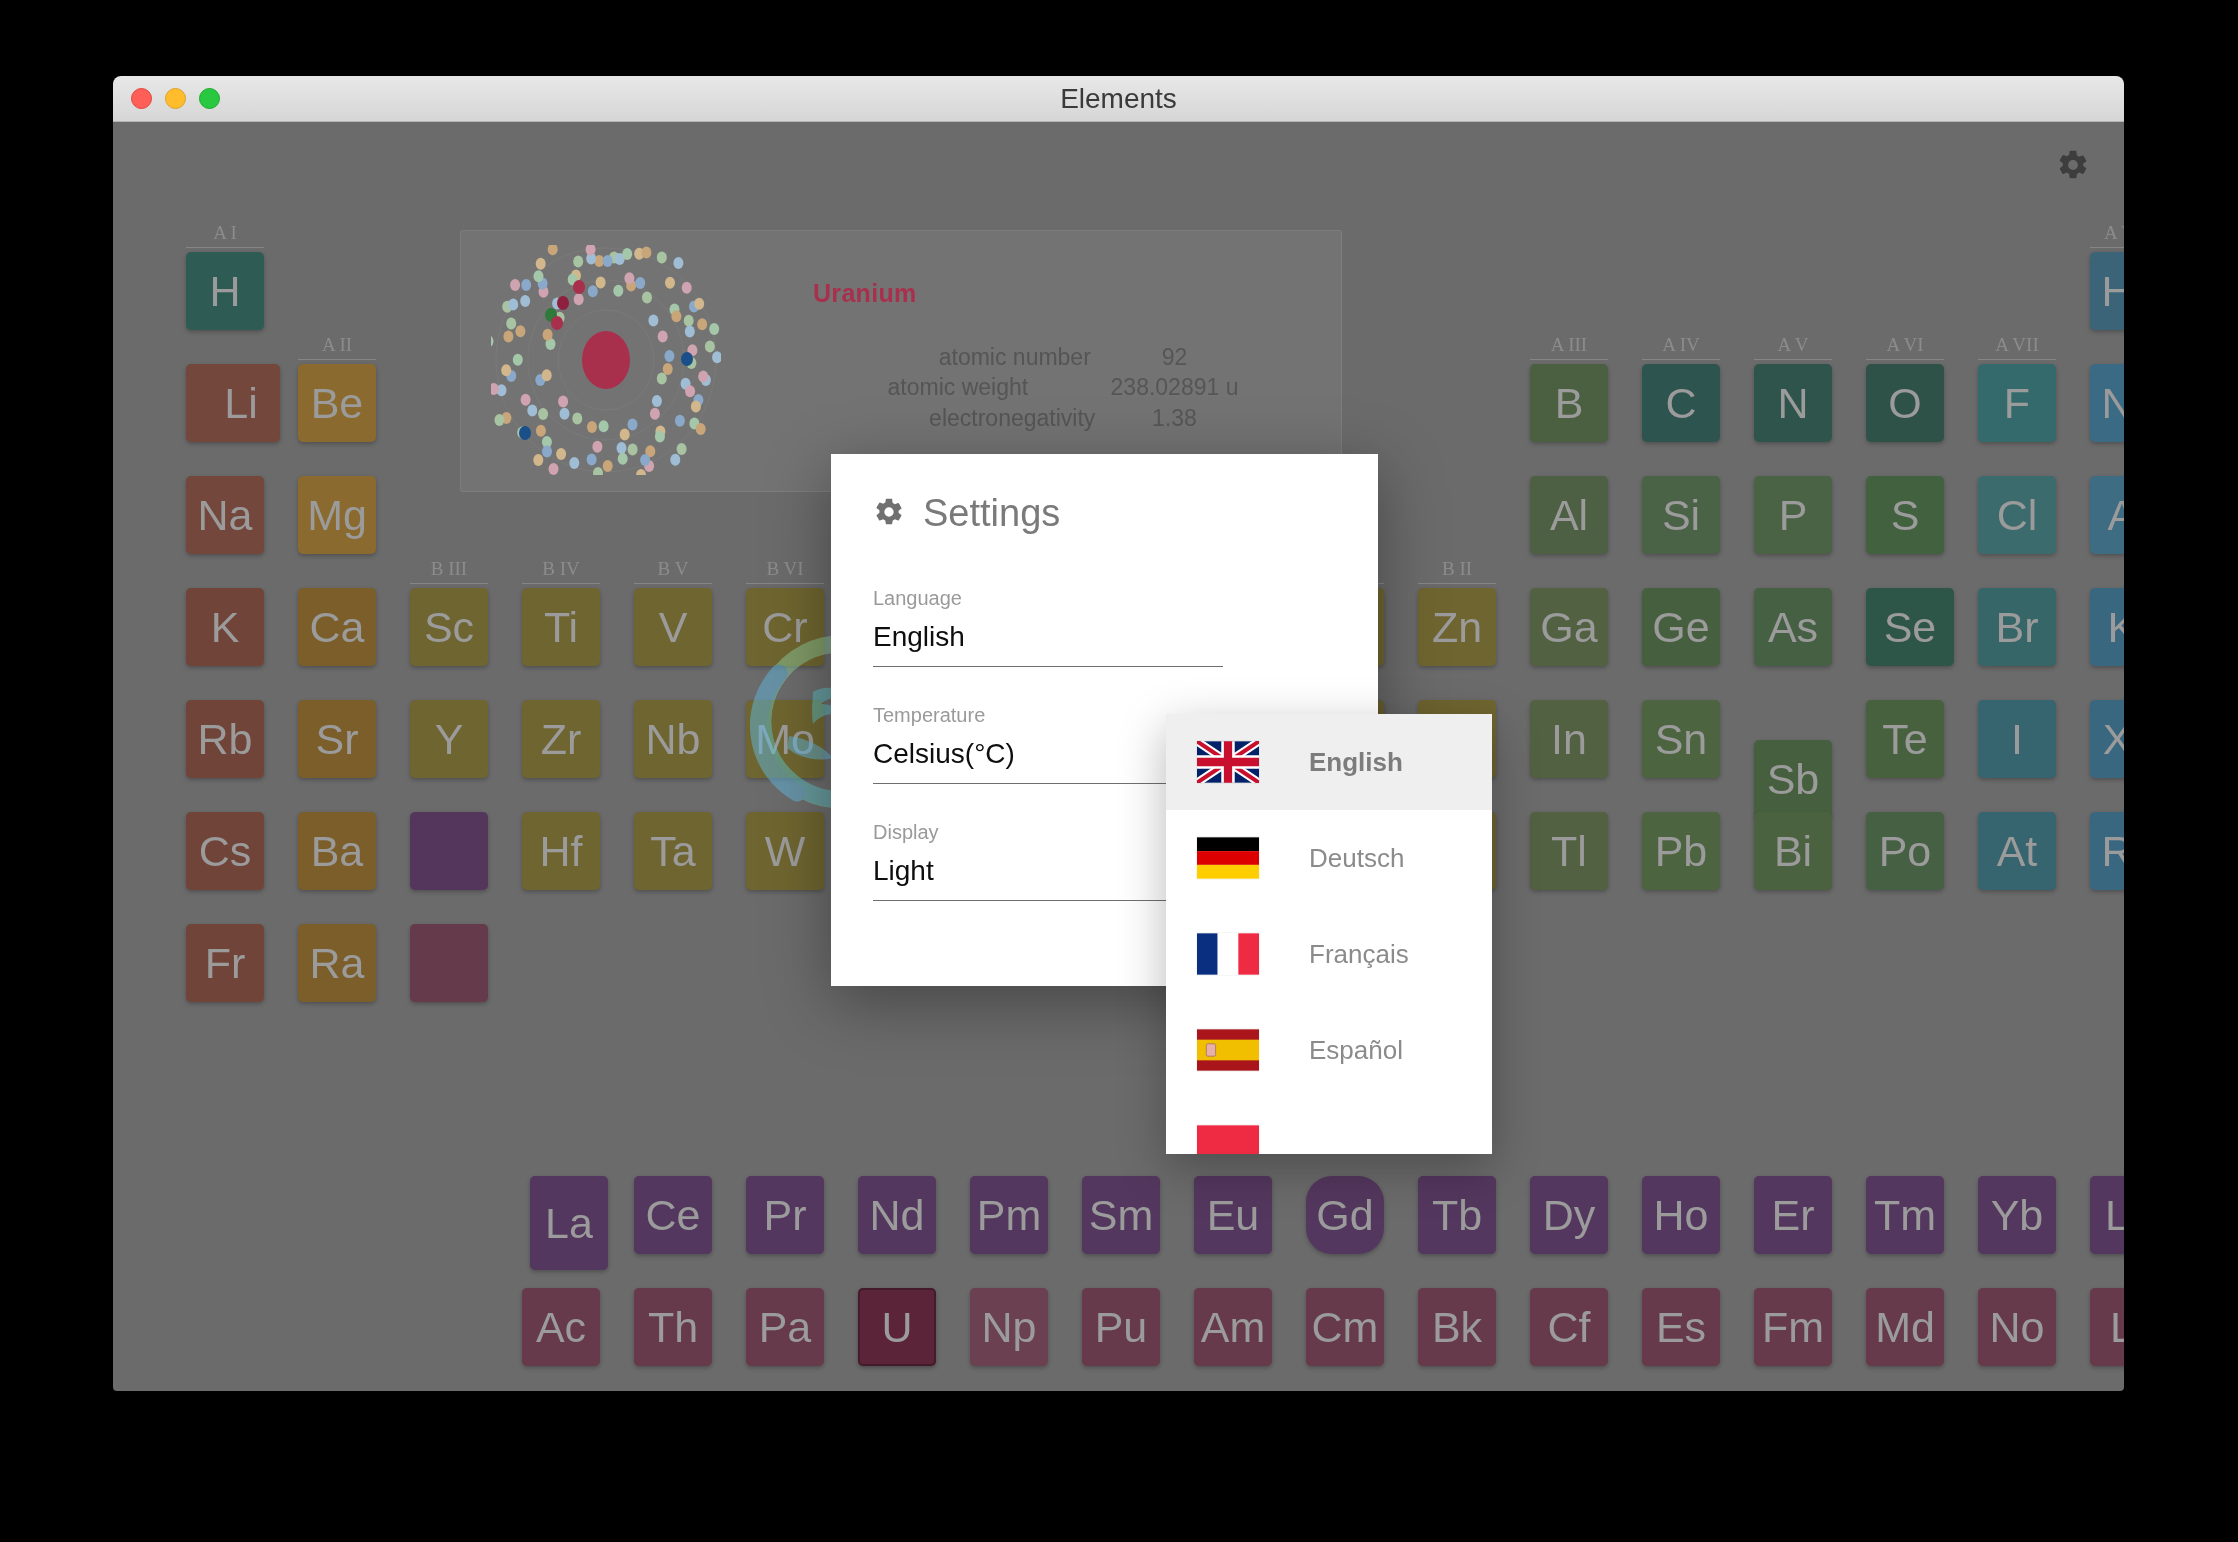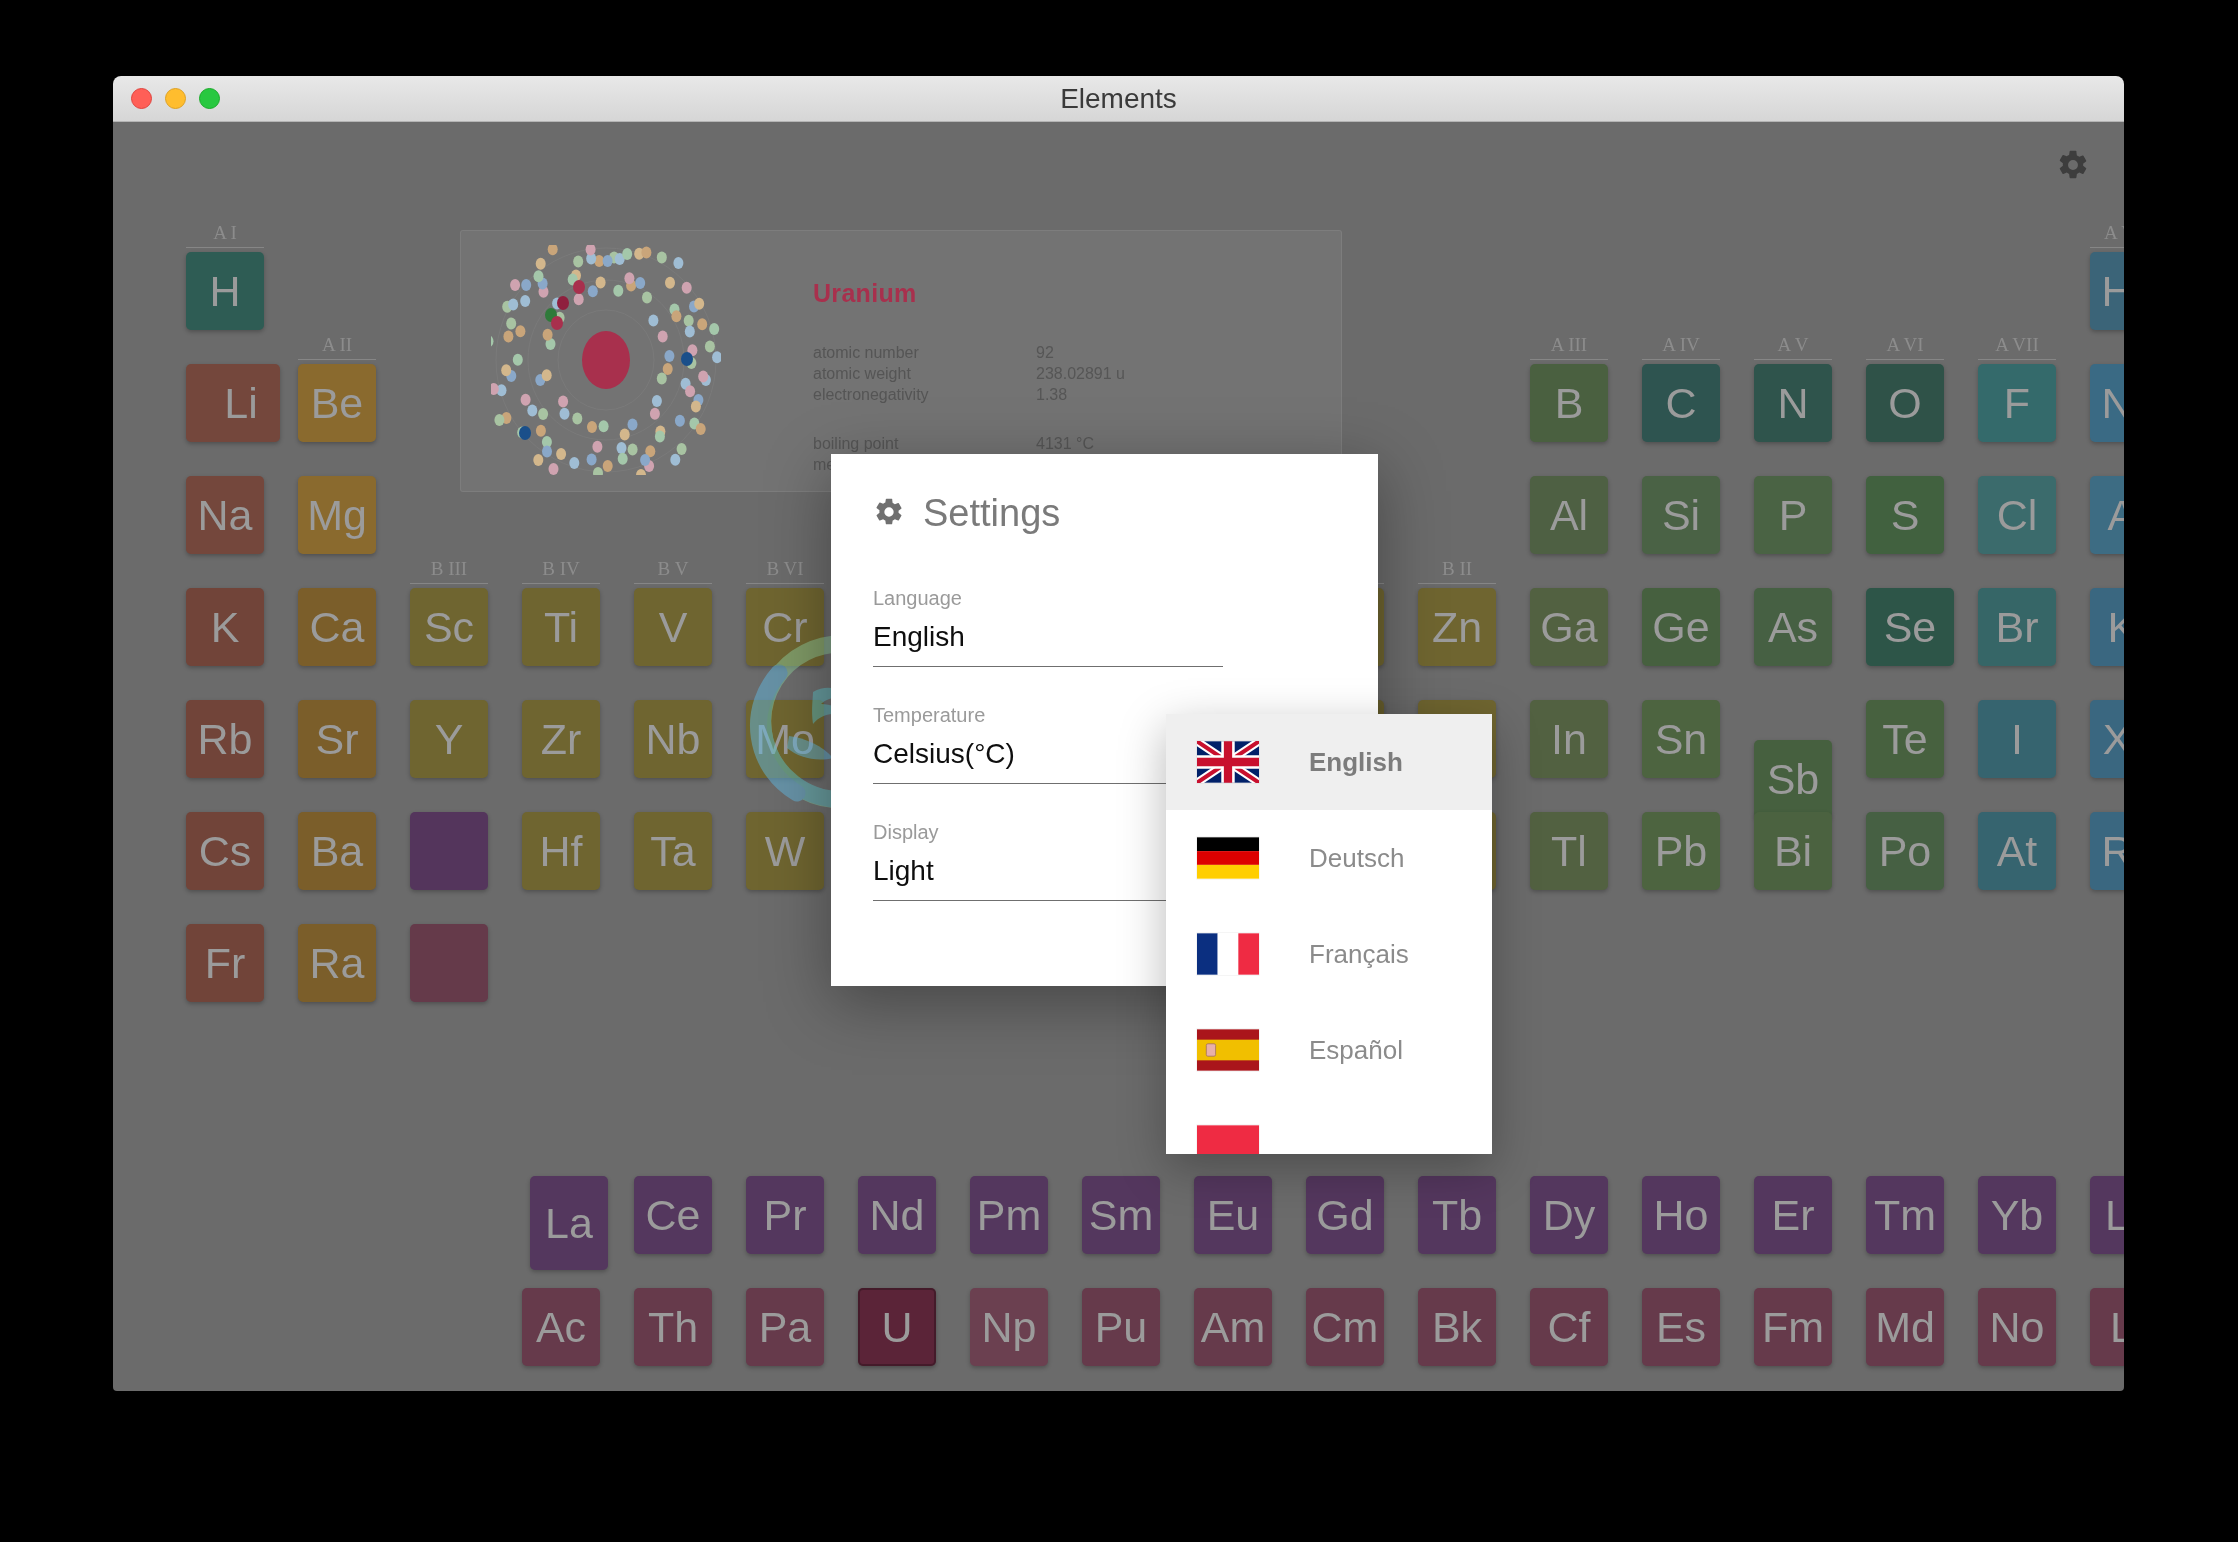--- a/index.html
+++ b/index.html
@@ -28,21 +28,21 @@
             display:flex;align-items:center;justify-content:center;}
   .gear-btn svg{fill:#3d3d3d;}
 
   
   .info-card{position:absolute;left:347px;top:108px;width:880px;height:260px;
              background:rgba(255,255,255,.055);border:1px solid rgba(255,255,255,.07);
              border-radius:3px;}
   .atom-svg{position:absolute;left:30px;top:14px;}
   .info-right{position:absolute;left:352px;top:48px;width:500px;}
   .el-name{font-size:25px;color:#a8304d;font-weight:600;letter-spacing:.3px;margin-bottom:34px;}
-  .prop-row{display:flex;font-size:16px;color:#555;line-height:1.32;}
+  .prop-row{display:flex;font-size:23px;color:#555;line-height:1.32;justify-content:center;}
   .prop-k{width:223px;}
   .prop-v{color:#565656;}
   .prop-gap{height:28px;}
 
   
   .ptable{position:absolute;left:73px;top:130px;}
   .grid{position:relative;}
   .cell{position:absolute;border-radius:5px;display:flex;align-items:center;justify-content:center;
         box-shadow:0 2px 4px rgba(0,0,0,.25);cursor:pointer;}
   .sym{font-size:43px;color:#9b9b9b;line-height:1;}
@@ -349,21 +349,21 @@
             </div>
             <div class="cell" style="left: 784px; top: 924px; width: 78px; height: 78px; background: rgb(84, 55, 94);">
               <span class="sym">Pm</span>
             </div>
             <div class="cell" style="left: 896px; top: 924px; width: 78px; height: 78px; background: rgb(84, 55, 94);">
               <span class="sym">Sm</span>
             </div>
             <div class="cell" style="left: 1008px; top: 924px; width: 78px; height: 78px; background: rgb(84, 55, 94);">
               <span class="sym">Eu</span>
             </div>
-            <div class="cell" style="left: 1120px; top: 924px; width: 78px; height: 78px; background: rgb(84, 55, 94);">
+            <div class="cell" style="left: 1120px; top: 924px; width: 78px; height: 78px; background: rgb(84, 55, 94); border-radius: 26px;">
               <span class="sym">Gd</span>
             </div>
             <div class="cell" style="left: 1232px; top: 924px; width: 78px; height: 78px; background: rgb(84, 55, 94);">
               <span class="sym">Tb</span>
             </div>
             <div class="cell" style="left: 1344px; top: 924px; width: 78px; height: 78px; background: rgb(84, 55, 94);">
               <span class="sym">Dy</span>
             </div>
             <div class="cell" style="left: 1456px; top: 924px; width: 78px; height: 78px; background: rgb(84, 55, 94);">
               <span class="sym">Ho</span>

